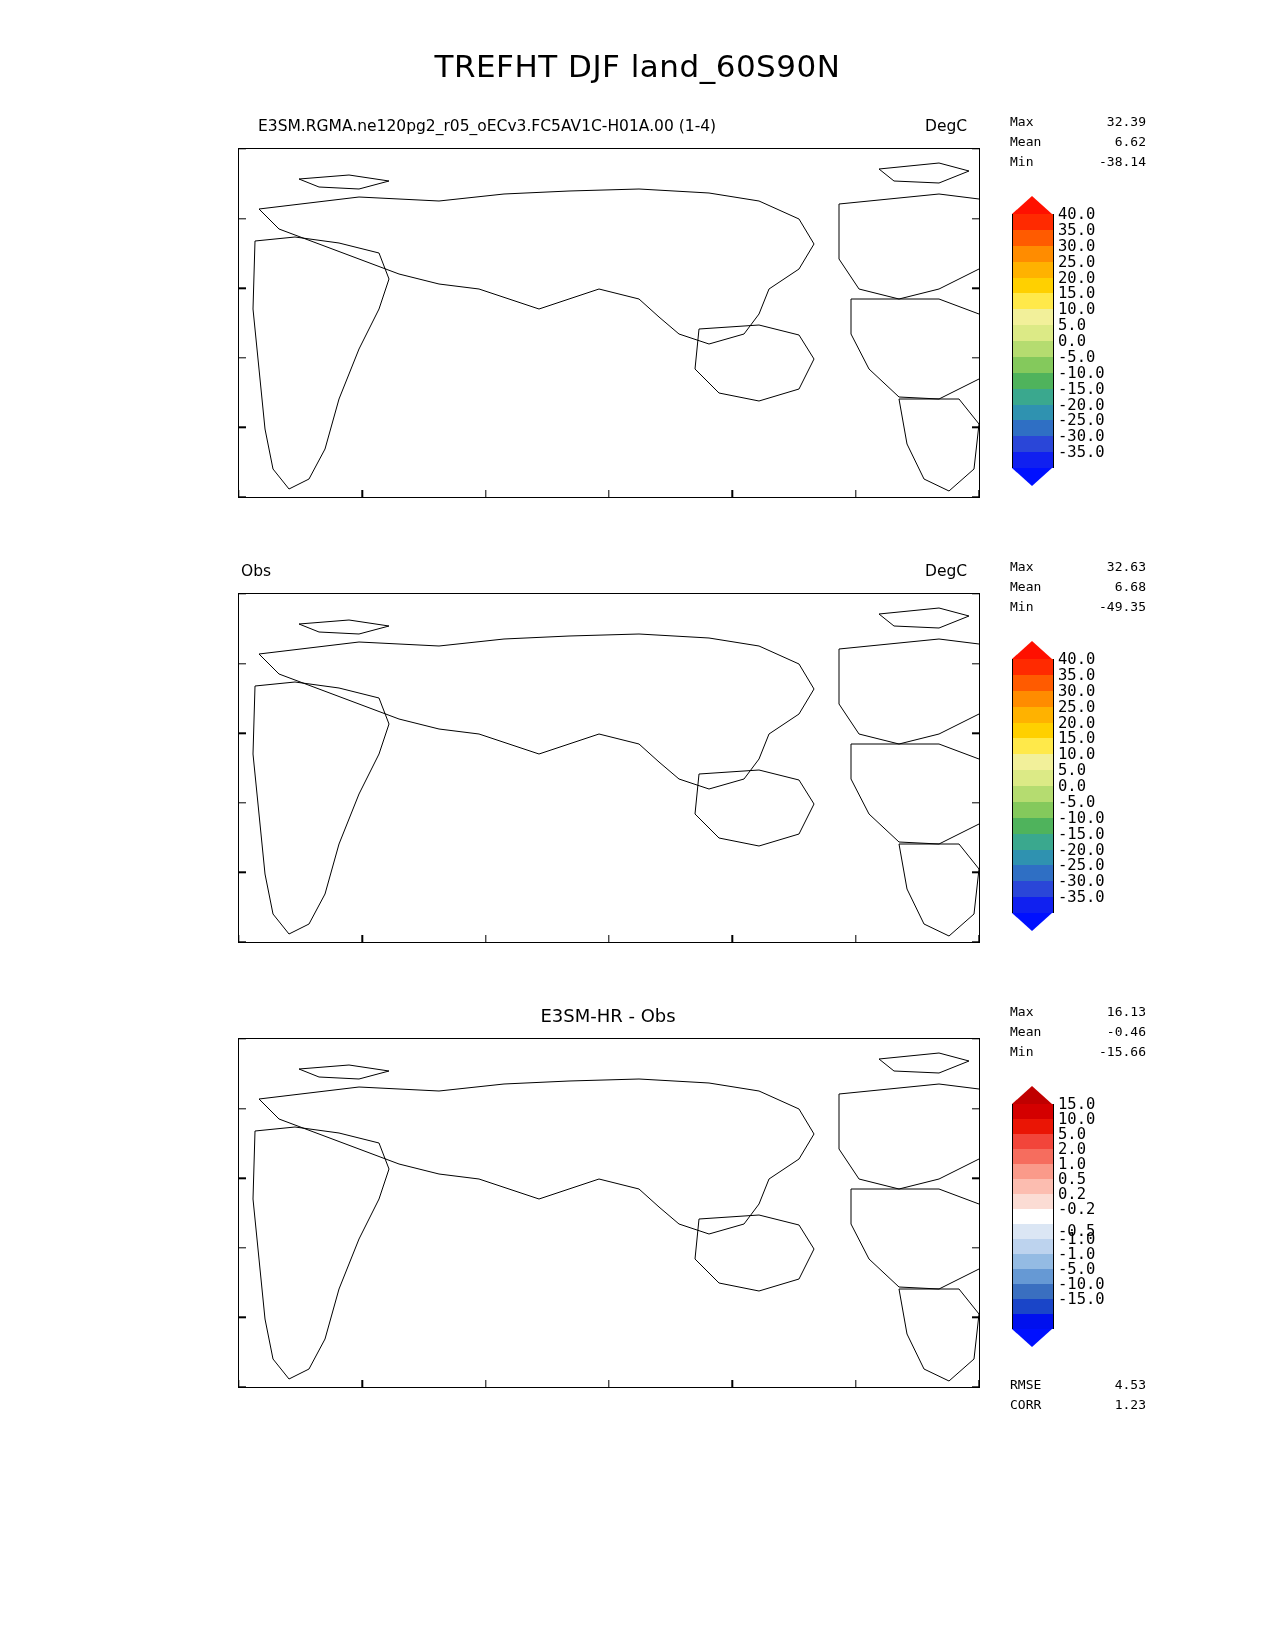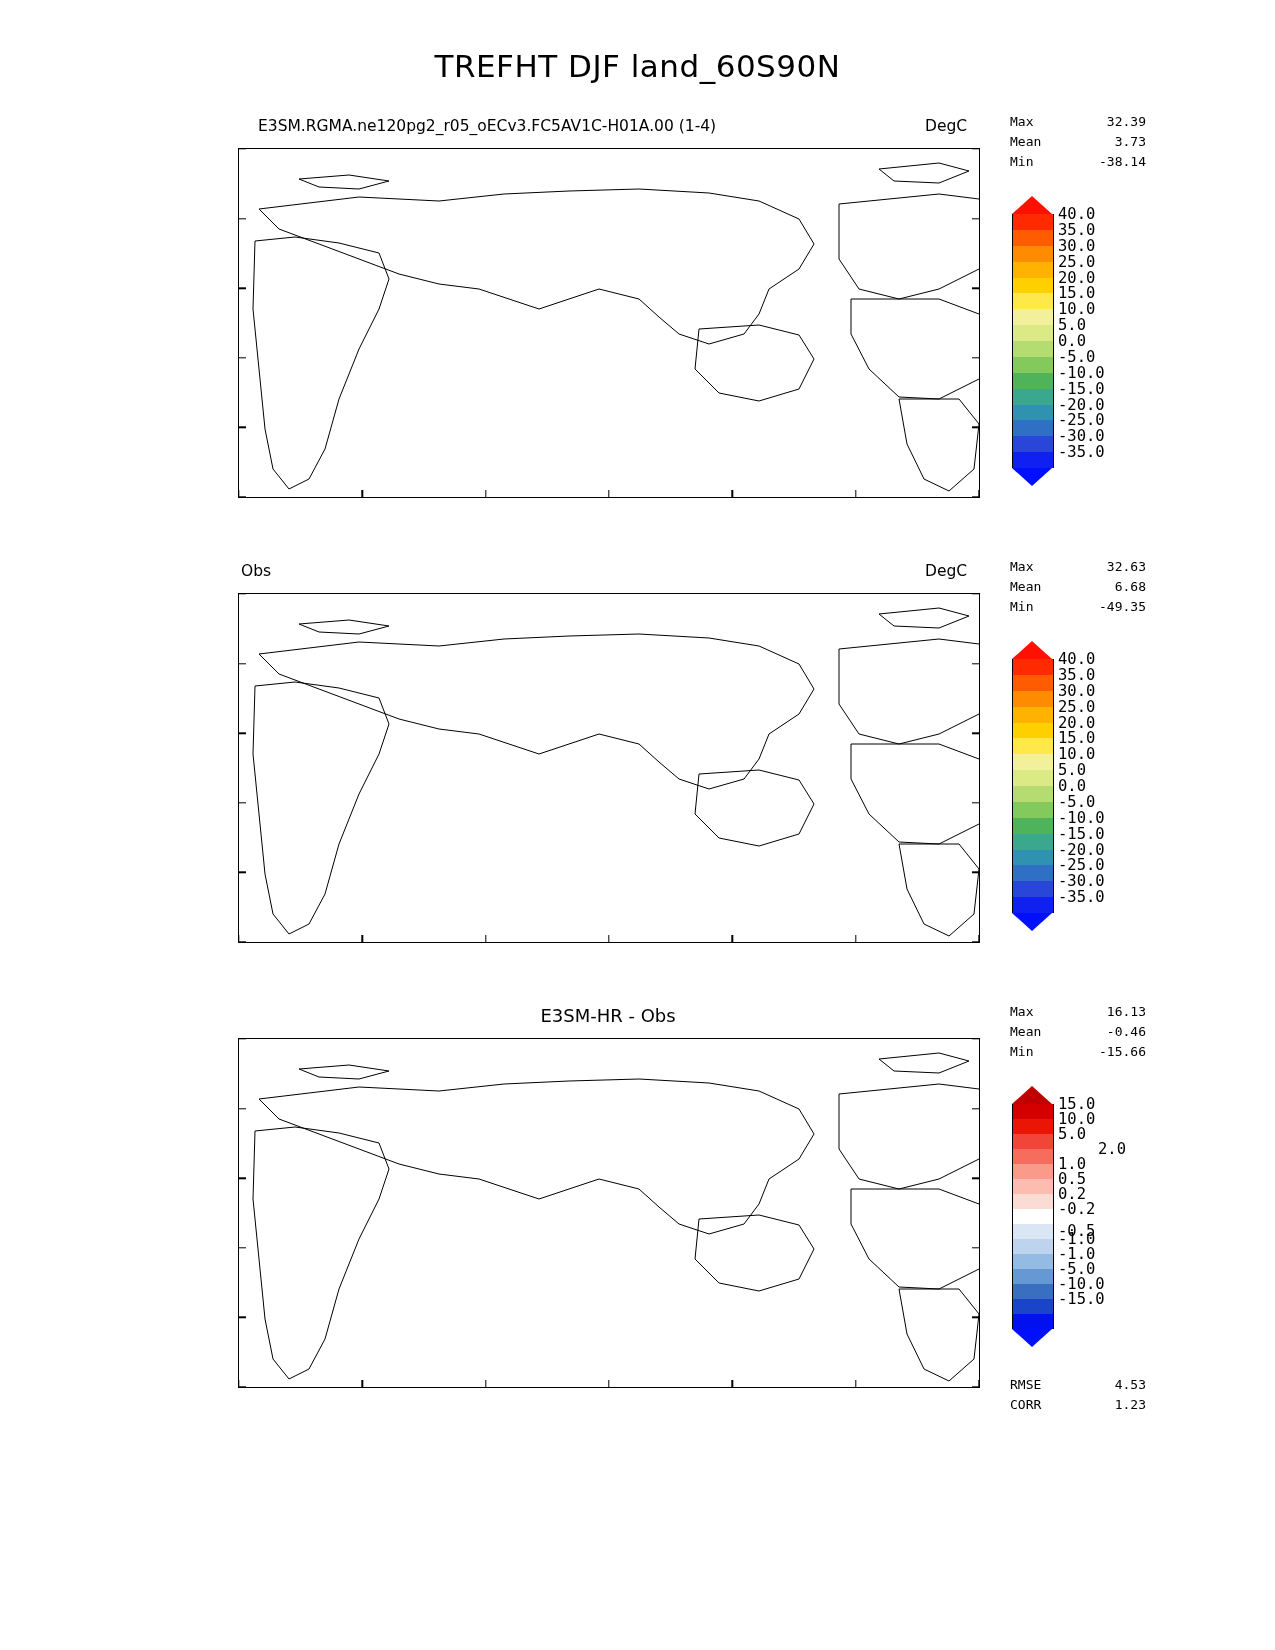--- a/index.html
+++ b/index.html
@@ -299,21 +299,21 @@
         <div class="xtick-mark bottom" style="left:493.3px;"></div>
         <div class="xtick" style="left:616.6px;">60°W</div>
         <div class="xtick-mark bottom" style="left:616.6px;"></div>
         <div class="xtick" style="left:740px;">0°W</div>
         <div class="xtick-mark bottom" style="left:740px;"></div>
       </div>
     </div>
 
     <div class="stats" style="left:1010px; top:112px;">
       <span class="row"><span class="k">Max</span><span class="v">32.39</span></span>
-      <span class="row"><span class="k">Mean</span><span class="v">3.73</span></span>
+      <span class="row"><span class="k">Mean</span><span class="v">6.62</span></span>
       <span class="row"><span class="k">Min</span><span class="v">-38.14</span></span>
     </div>
 
     <div class="cbar" style="left:1012px; top:196px; height:290px;">
       <div class="cap" style="top:0px; border-bottom:18px solid #ff1000;"></div>
       <div class="body" style="top:18px; height:254px;">
         <div class="seg" style="height:15.875px; background:#ff2a00;"></div>
         <div class="seg" style="height:15.875px; background:#ff5b00;"></div>
         <div class="seg" style="height:15.875px; background:#ff8c00;"></div>
         <div class="seg" style="height:15.875px; background:#ffb200;"></div>
@@ -643,21 +643,21 @@
         <div class="seg" style="height:15px; background:#6699d4;"></div>
         <div class="seg" style="height:15px; background:#3a6fc0;"></div>
         <div class="seg" style="height:15px; background:#1a45c8;"></div>
         <div class="seg" style="height:15px; background:#0010ee;"></div>
       </div>
       <div class="cap" style="top:243px; border-top:18px solid #0010ff;"></div>
 
       <div class="ticklabel" style="top:18px;">15.0</div>
       <div class="ticklabel" style="top:33px;">10.0</div>
       <div class="ticklabel" style="top:48px;">5.0</div>
-      <div class="ticklabel" style="top:63px;margin-left:40px;">2.0</div>
+      <div class="ticklabel" style="top:63px;">2.0</div>
       <div class="ticklabel" style="top:78px;">1.0</div>
       <div class="ticklabel" style="top:93px;">0.5</div>
       <div class="ticklabel" style="top:108px;">0.2</div>
       <div class="ticklabel" style="top:123px;">-0.2</div>
       <div class="ticklabel" style="top:145px;">-0.5</div>
       <div class="ticklabel" style="top:153px;">-1.0</div>
       <div class="ticklabel" style="top:168px;">-1.0</div>
       <div class="ticklabel" style="top:183px;">-5.0</div>
       <div class="ticklabel" style="top:198px;">-10.0</div>
       <div class="ticklabel" style="top:213px;">-15.0</div>

